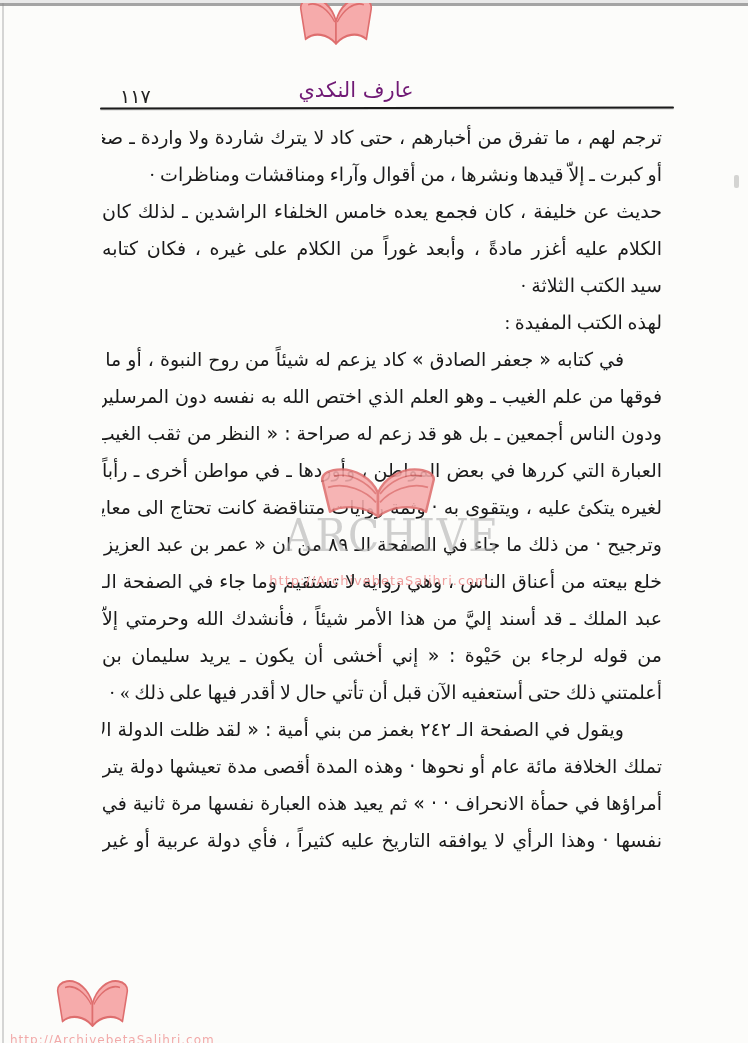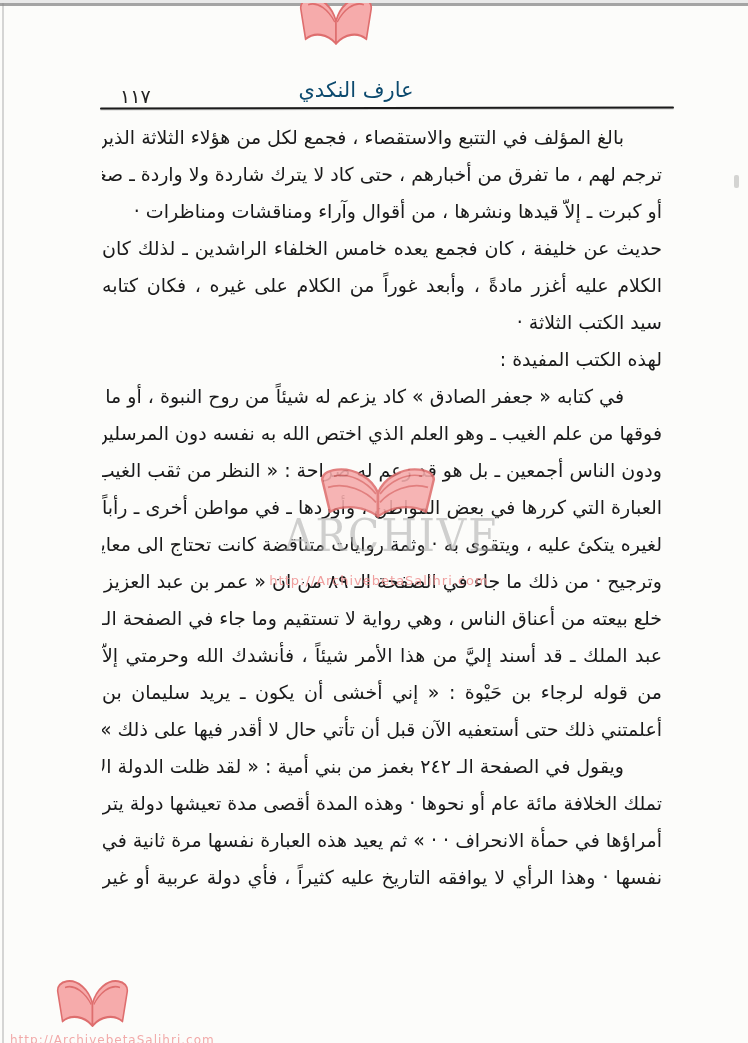--- a/index.html
+++ b/index.html
@@ -10,32 +10,32 @@
   }
   
   .edge-top{position:absolute;top:0;left:0;right:0;height:3px;background:#a4a4a4;}
   .edge-left{position:absolute;top:0;left:2px;width:2px;height:100%;background:rgba(140,140,140,.35);}
   .edge-bottom{position:absolute;bottom:0;left:0;right:0;height:2px;background:rgba(150,150,150,.35);}
   .mark-right{position:absolute;right:9px;top:172px;width:5px;height:13px;
     background:rgba(120,120,120,.30);border-radius:2px;}
   
   .page-number{position:absolute;top:82px;left:120px;font-size:19px;letter-spacing:3px;color:#222;}
   .header-title{position:absolute;top:75px;left:296px;width:120px;text-align:center;
-    font-size:21px;color:#0c4a6e;white-space:nowrap;}
+    font-size:21px;color:#701a75;white-space:nowrap;}
   .header-rule{position:absolute;top:104px;left:100px;width:574px;height:2px;
     background:var(--rule);transform:rotate(-0.12deg);border-radius:1px;
     box-shadow:0 1px 0 rgba(0,0,0,.18);}
   
   .body-text{position:absolute;top:116px;left:102px;width:560px;direction:rtl;
     font-size:19px;color:var(--ink);}
   .para{margin:0;}
   .line{height:37px;line-height:37px;text-align:justify;text-align-last:justify;
     text-justify:inter-word;overflow:hidden;white-space:nowrap;}
   .line.indent{padding-right:38px;}
-  .line.end{text-align-last:right;}
+  .line.end{text-align-last:right;font-family:Liberation Serif, serif;}
   
   .wm{position:absolute;pointer-events:none;}
   .wm-book .pg{fill:var(--book_fill);stroke:var(--book_stroke);stroke-width:2.5;stroke-linejoin:round;}
   .wm-book .ln{fill:none;stroke:var(--book_stroke);stroke-width:1.8;}
   .wm-book-top{top:-11px;left:298px;width:76px;height:58px;}
   .wm-book-center{top:460px;left:318px;width:120px;height:60px;opacity:.88;}
   .wm-book-bottom{top:972px;left:55px;width:75px;height:57px;}
   .wm-archive{top:509px;left:272px;width:240px;text-align:center;
     font-family:"DejaVu Serif",serif;font-size:44px;line-height:48px;letter-spacing:2px;
     color:var(--archive_gray);opacity:.60;white-space:nowrap;transform:scaleX(.93);}
@@ -53,21 +53,20 @@
   <div class="edge-left"></div>
   <div class="edge-bottom"></div>
   <div class="mark-right"></div>
 
   <div class="page-number">١١٧</div>
   <div class="header-title" lang="ar" dir="rtl">عارف النكدي</div>
   <div class="header-rule"></div>
 
   <div class="body-text" lang="ar" dir="rtl">
       <div class="para">
-        <div class="line indent">بالغ المؤلف في التتبع والاستقصاء ، فجمع لكل من هؤلاء الثلاثة الذين</div>
         <div class="line">ترجم لهم ، ما تفرق من أخبارهم ، حتى كاد لا يترك شاردة ولا واردة ـ صغرت</div>
         <div class="line end">أو كبرت ـ إلاّ قيدها ونشرها ، من أقوال وآراء ومناقشات ومناظرات ·</div>
       </div>
       <div class="para">
         <div class="line">حديث عن خليفة ، كان فجمع يعده خامس الخلفاء الراشدين ـ لذلك كان</div>
         <div class="line">الكلام عليه أغزر مادةً ، وأبعد غوراً من الكلام على غيره ، فكان كتابه</div>
         <div class="line end">سيد الكتب الثلاثة ·</div>
       </div>
       <div class="para">
         <div class="line end">لهذه الكتب المفيدة :</div>

